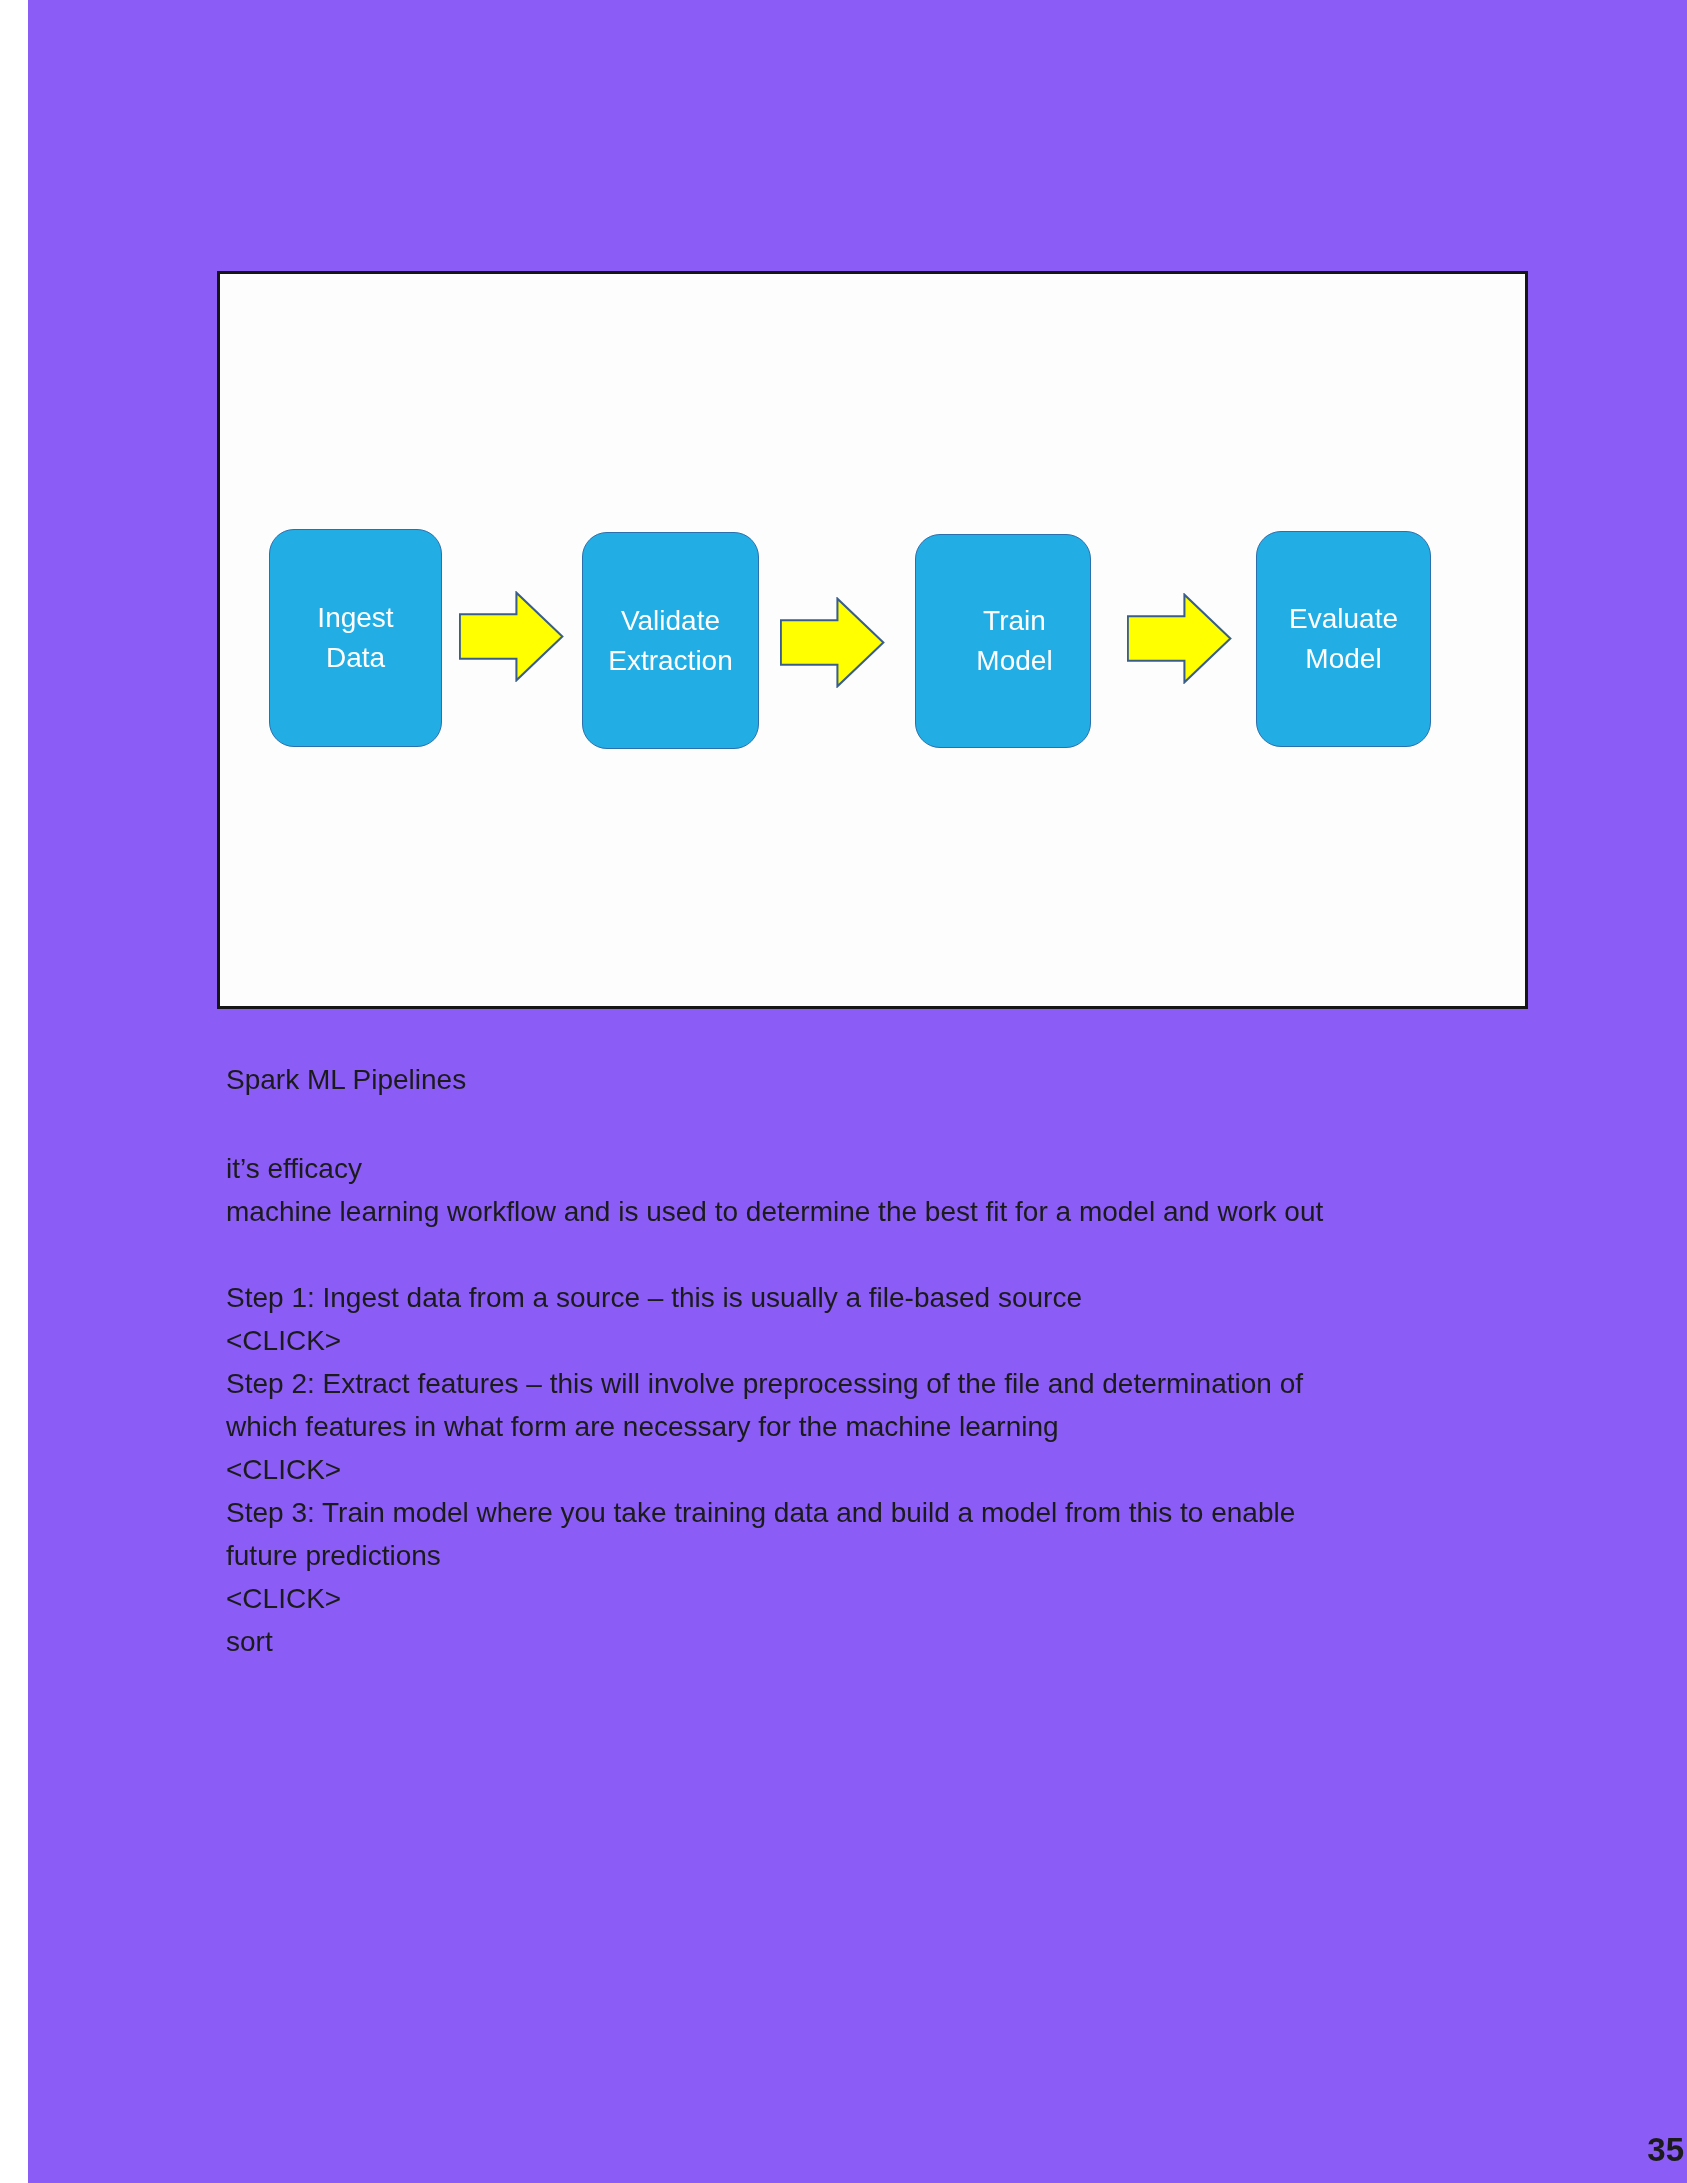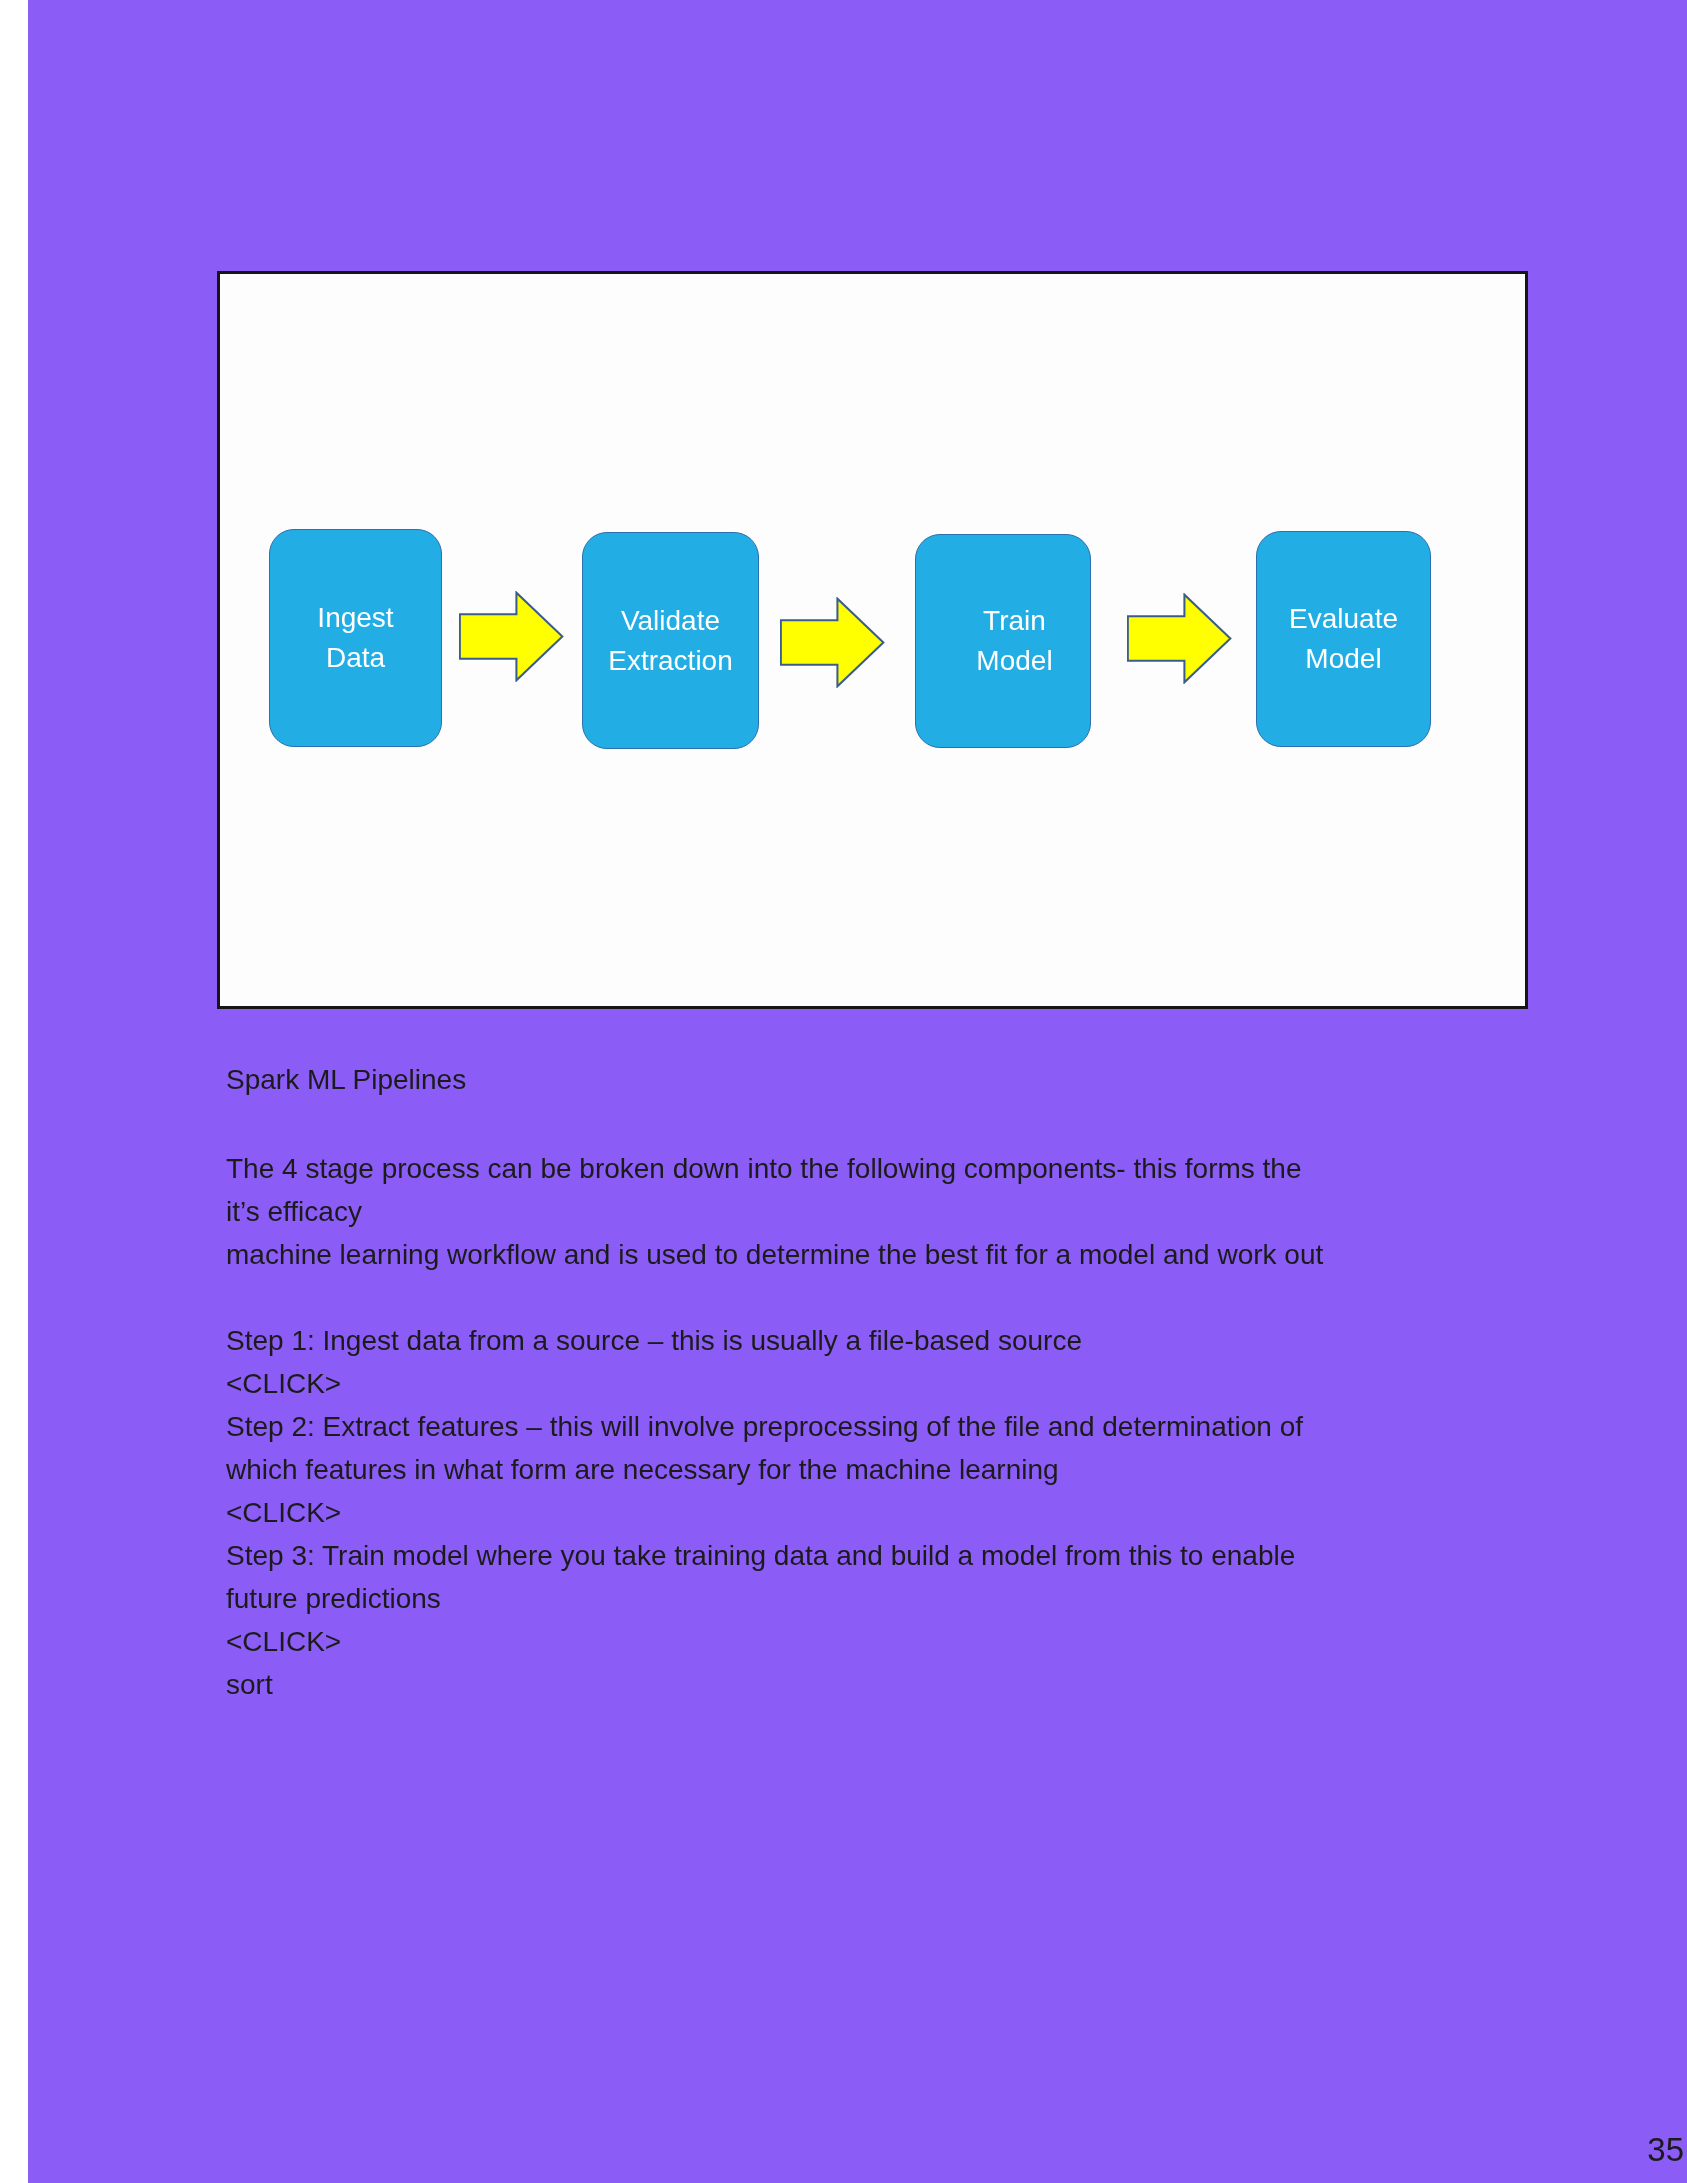--- a/index.html
+++ b/index.html
@@ -66,20 +66,21 @@
     font-size: 28px;
     line-height: 43px;
     white-space: nowrap;
   }
 
   .page-number {
     position: absolute;
     right: 31px; top: 2133px;
     font-size: 33px;
     line-height: 1;
+    font-weight: bold;
   }
 </style>
 </head>
 <body>
 
 <div class="page">
 
   <div class="slide-frame">
 
     <div class="flow-box b1">
@@ -118,21 +119,20 @@
     <div class="flow-box b4">
       <span>Evaluate
 Model</span>
     </div>
 
   </div>
 
   <div class="notes-title">Spark ML Pipelines</div>
 
   <div class="notes-body">
-    <div class="note-line">The 4 stage process can be broken down into the following components- this forms the</div>
     <div class="note-line">it’s efficacy</div>
     <div class="note-line">machine learning workflow and is used to determine the best fit for a model and work out</div>
     <div class="note-line"></div>
     <div class="note-line">Step 1: Ingest data from a source – this is usually a file-based source</div>
     <div class="note-line">&lt;CLICK&gt;</div>
     <div class="note-line">Step 2: Extract features – this will involve preprocessing of the file and determination of</div>
     <div class="note-line">which features in what form are necessary for the machine learning</div>
     <div class="note-line">&lt;CLICK&gt;</div>
     <div class="note-line">Step 3: Train model where you take training data and build a model from this to enable</div>
     <div class="note-line">future predictions</div>

